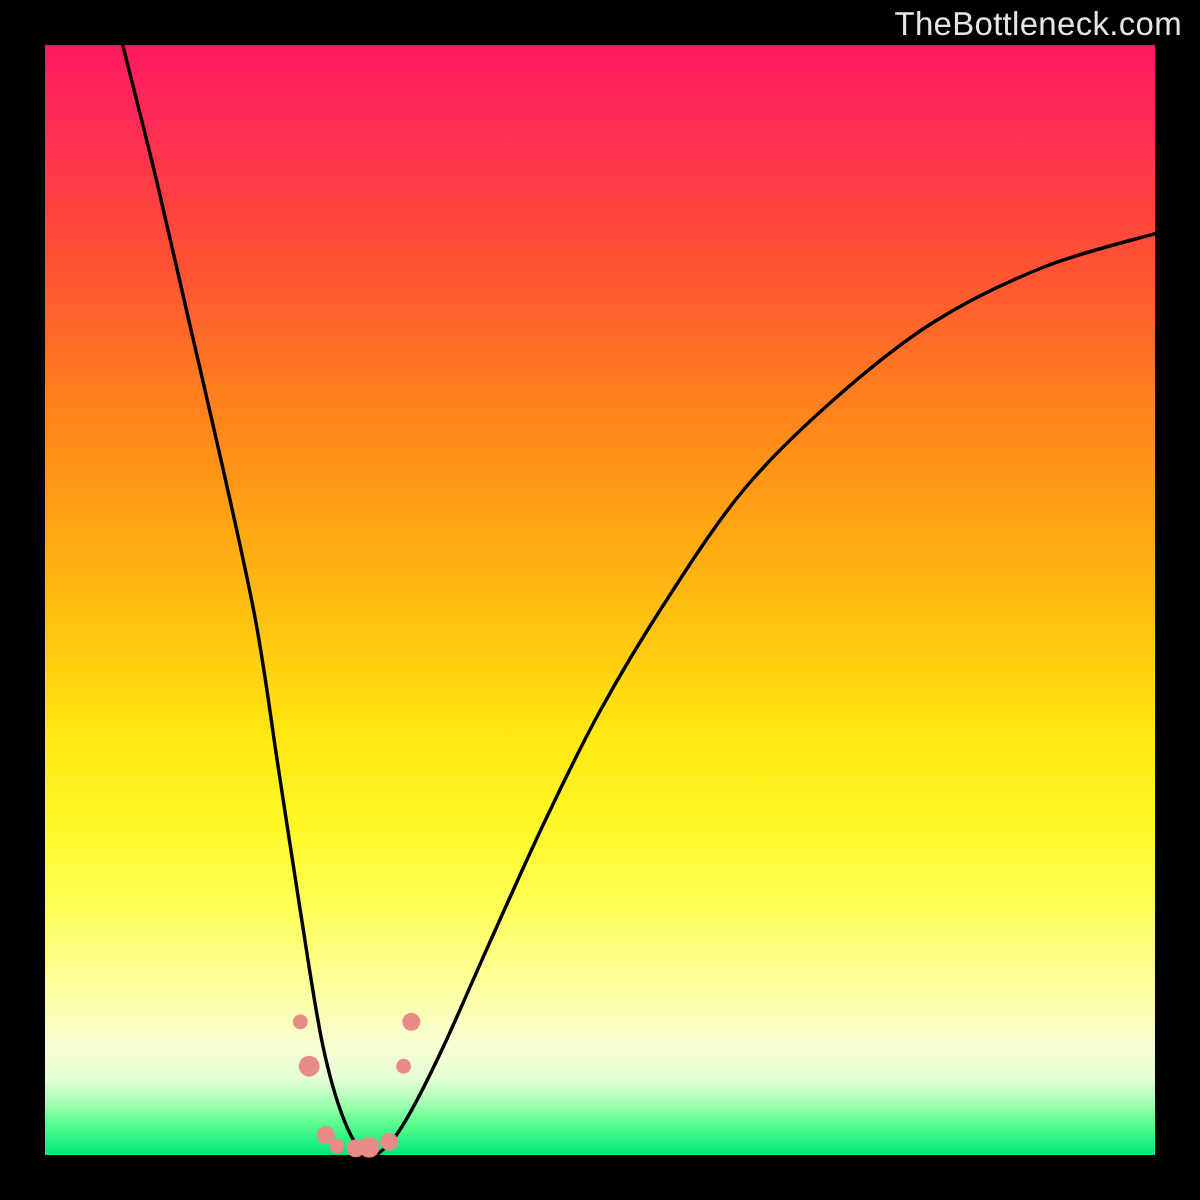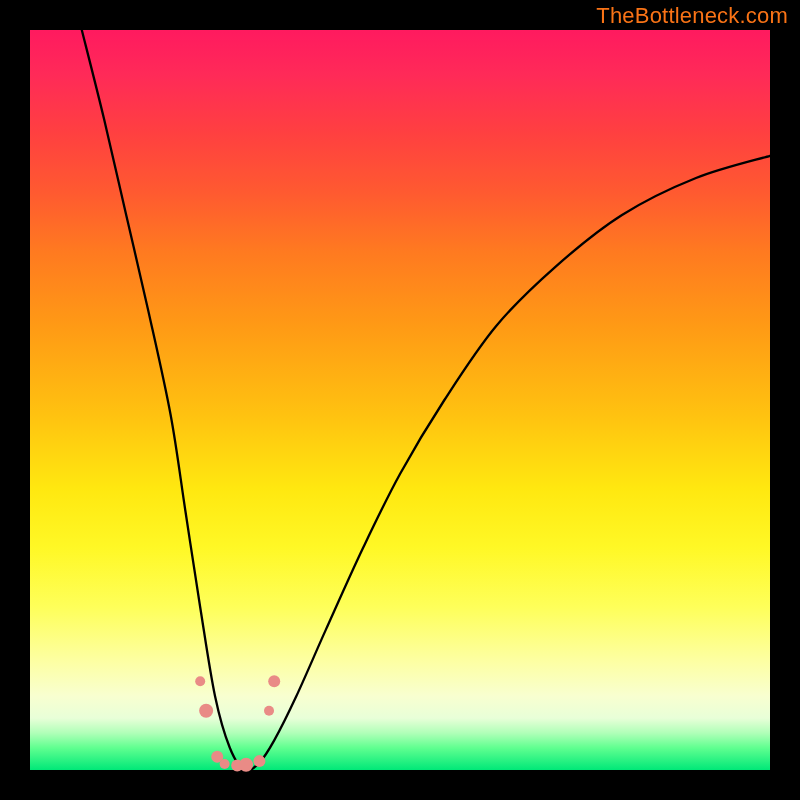--- a/index.html
+++ b/index.html
@@ -32,21 +32,21 @@
       #f8ffd0 90%,
       #e8ffd8 93%,
       #b0ffb8 95%,
       #60ff90 97%,
       #00e878 100%);
   }
   .watermark {
     position: absolute;
     top: 3px;
     right: 12px;
-    color: #f97316;
+    color: #e5e5e5;
     font-size: 22px;
     font-weight: 500;
     letter-spacing: 0.2px;
     z-index: 5;
   }
   svg.plot {
     position: absolute;
     left: 0;
     top: 0;
     width: 740px;

